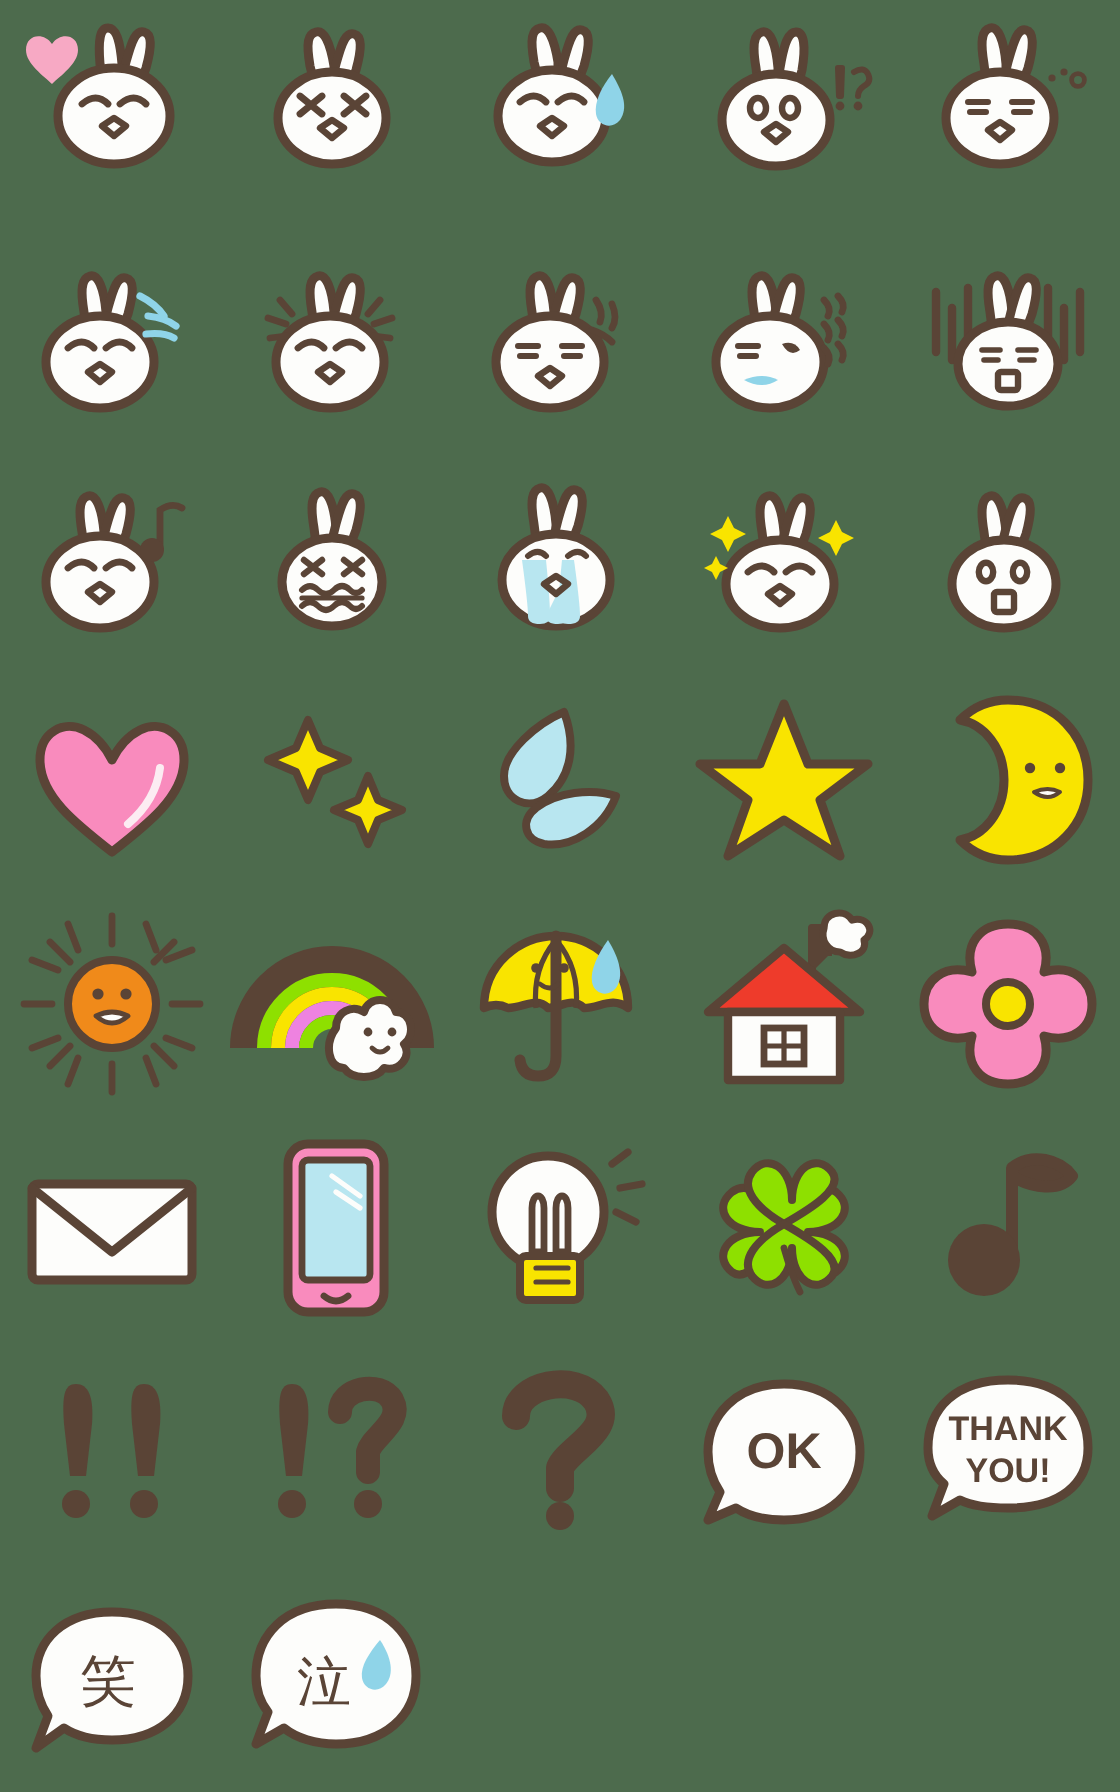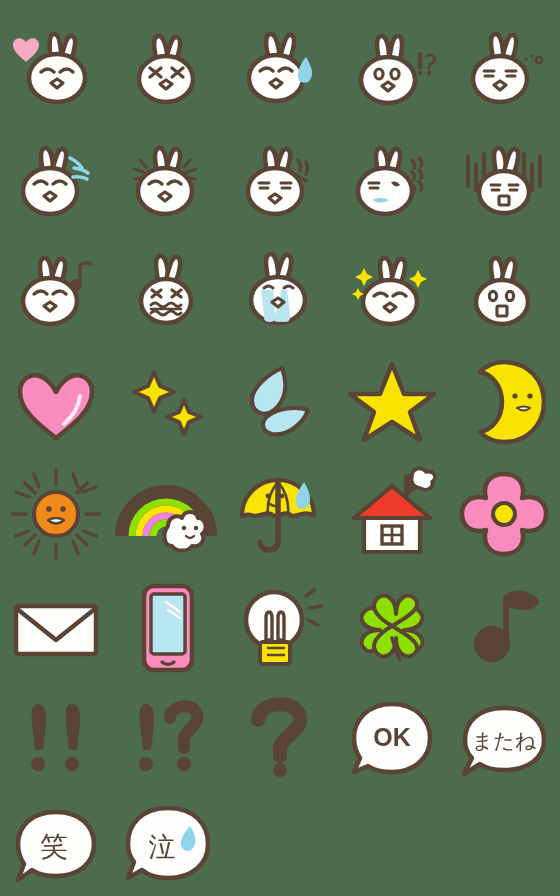--- a/index.html
+++ b/index.html
@@ -15,21 +15,21 @@
     position: relative;
     width: 560px; height: 896px;
     display: grid;
     grid-template-columns: repeat(5, 112px);
     grid-template-rows: 120px 110px 110px 112px 112px 114px 112px 106px;
     align-items: center;
     justify-items: center;
   }
   .cell {
     width: 112px; height: 100%;
-    display: flex; align-items: flex-end; justify-content: center;
+    display: flex; align-items: flex-start; justify-content: center;
     position: relative;
   }
   .cell svg { display: block; overflow: visible; }
 </style>
 </head>
 <body style="background: rgb(77, 107, 77);">
 
 <div id="sheet">
 
   <div class="cell">
@@ -488,31 +488,32 @@
 
   <div class="cell">
     <svg width="100" height="100" viewBox="0 0 100 100">
       <g>
         <path d="M50 14 C74 14 88 30 88 48 C88 68 72 82 50 82 C40 82 32 80 26 76 L12 82 L18 68 C14 62 12 56 12 48 C12 30 26 14 50 14Z" fill="#fdfdfb" stroke="#5a4436" stroke-width="4.5" stroke-linejoin="round"></path>
       </g>
       <text x="50" y="56" text-anchor="middle" font-family="'Liberation Sans', sans-serif" font-size="25" font-weight="bold" fill="#5a4436" id="t-ok">OK</text>
     </svg>
   </div>
 
-
-
-
-  <div class="cell">
-    <svg width="100" height="100" viewBox="0 0 100 100">
-      <g>
-        <path d="M50 18 C76 18 90 32 90 50 C90 68 74 80 50 80 C40 80 32 78 26 74 L10 84 L18 68 C13 63 11 57 11 50 C11 32 24 18 50 18Z" fill="#fdfdfb" stroke="#5a4436" stroke-width="4.5" stroke-linejoin="round"></path>
-      </g>
-      <text x="50" y="58" text-anchor="middle" font-family="'DejaVu Sans', sans-serif" font-size="21" fill="#5a4436" id="t-matane">またね</text>
-    </svg>
-  </div>
+  <div class="cell">
+    <svg width="100" height="100" viewBox="0 0 100 100">
+      <g>
+        <path d="M50 12 C76 12 90 26 90 46 C90 64 76 76 50 76 C40 76 32 75 26 72 L12 80 L18 64 C12 59 10 53 10 46 C10 26 24 12 50 12Z" fill="#fdfdfb" stroke="#5a4436" stroke-width="4.5" stroke-linejoin="round"></path>
+      </g>
+      <text x="50" y="42" text-anchor="middle" font-family="'Liberation Sans', sans-serif" font-size="17" font-weight="bold" fill="#5a4436" id="t-thank1">THANK</text>
+      <text x="50" y="63" text-anchor="middle" font-family="'Liberation Sans', sans-serif" font-size="17" font-weight="bold" fill="#5a4436" id="t-thank2">YOU!</text>
+    </svg>
+  </div>
+
+
+
 
   <div class="cell">
     <svg width="100" height="100" viewBox="0 0 100 100">
       <g>
         <path d="M50 16 C74 16 88 30 88 48 C88 68 72 80 50 80 C40 80 32 78 26 74 L12 84 L18 68 C14 62 12 56 12 48 C12 30 26 16 50 16Z" fill="#fdfdfb" stroke="#5a4436" stroke-width="4.5" stroke-linejoin="round"></path>
       </g>
       <text x="48" y="60" text-anchor="middle" font-family="'DejaVu Sans', sans-serif" font-size="28" fill="#5a4436" id="t-warai">笑</text>
     </svg>
   </div>
 

